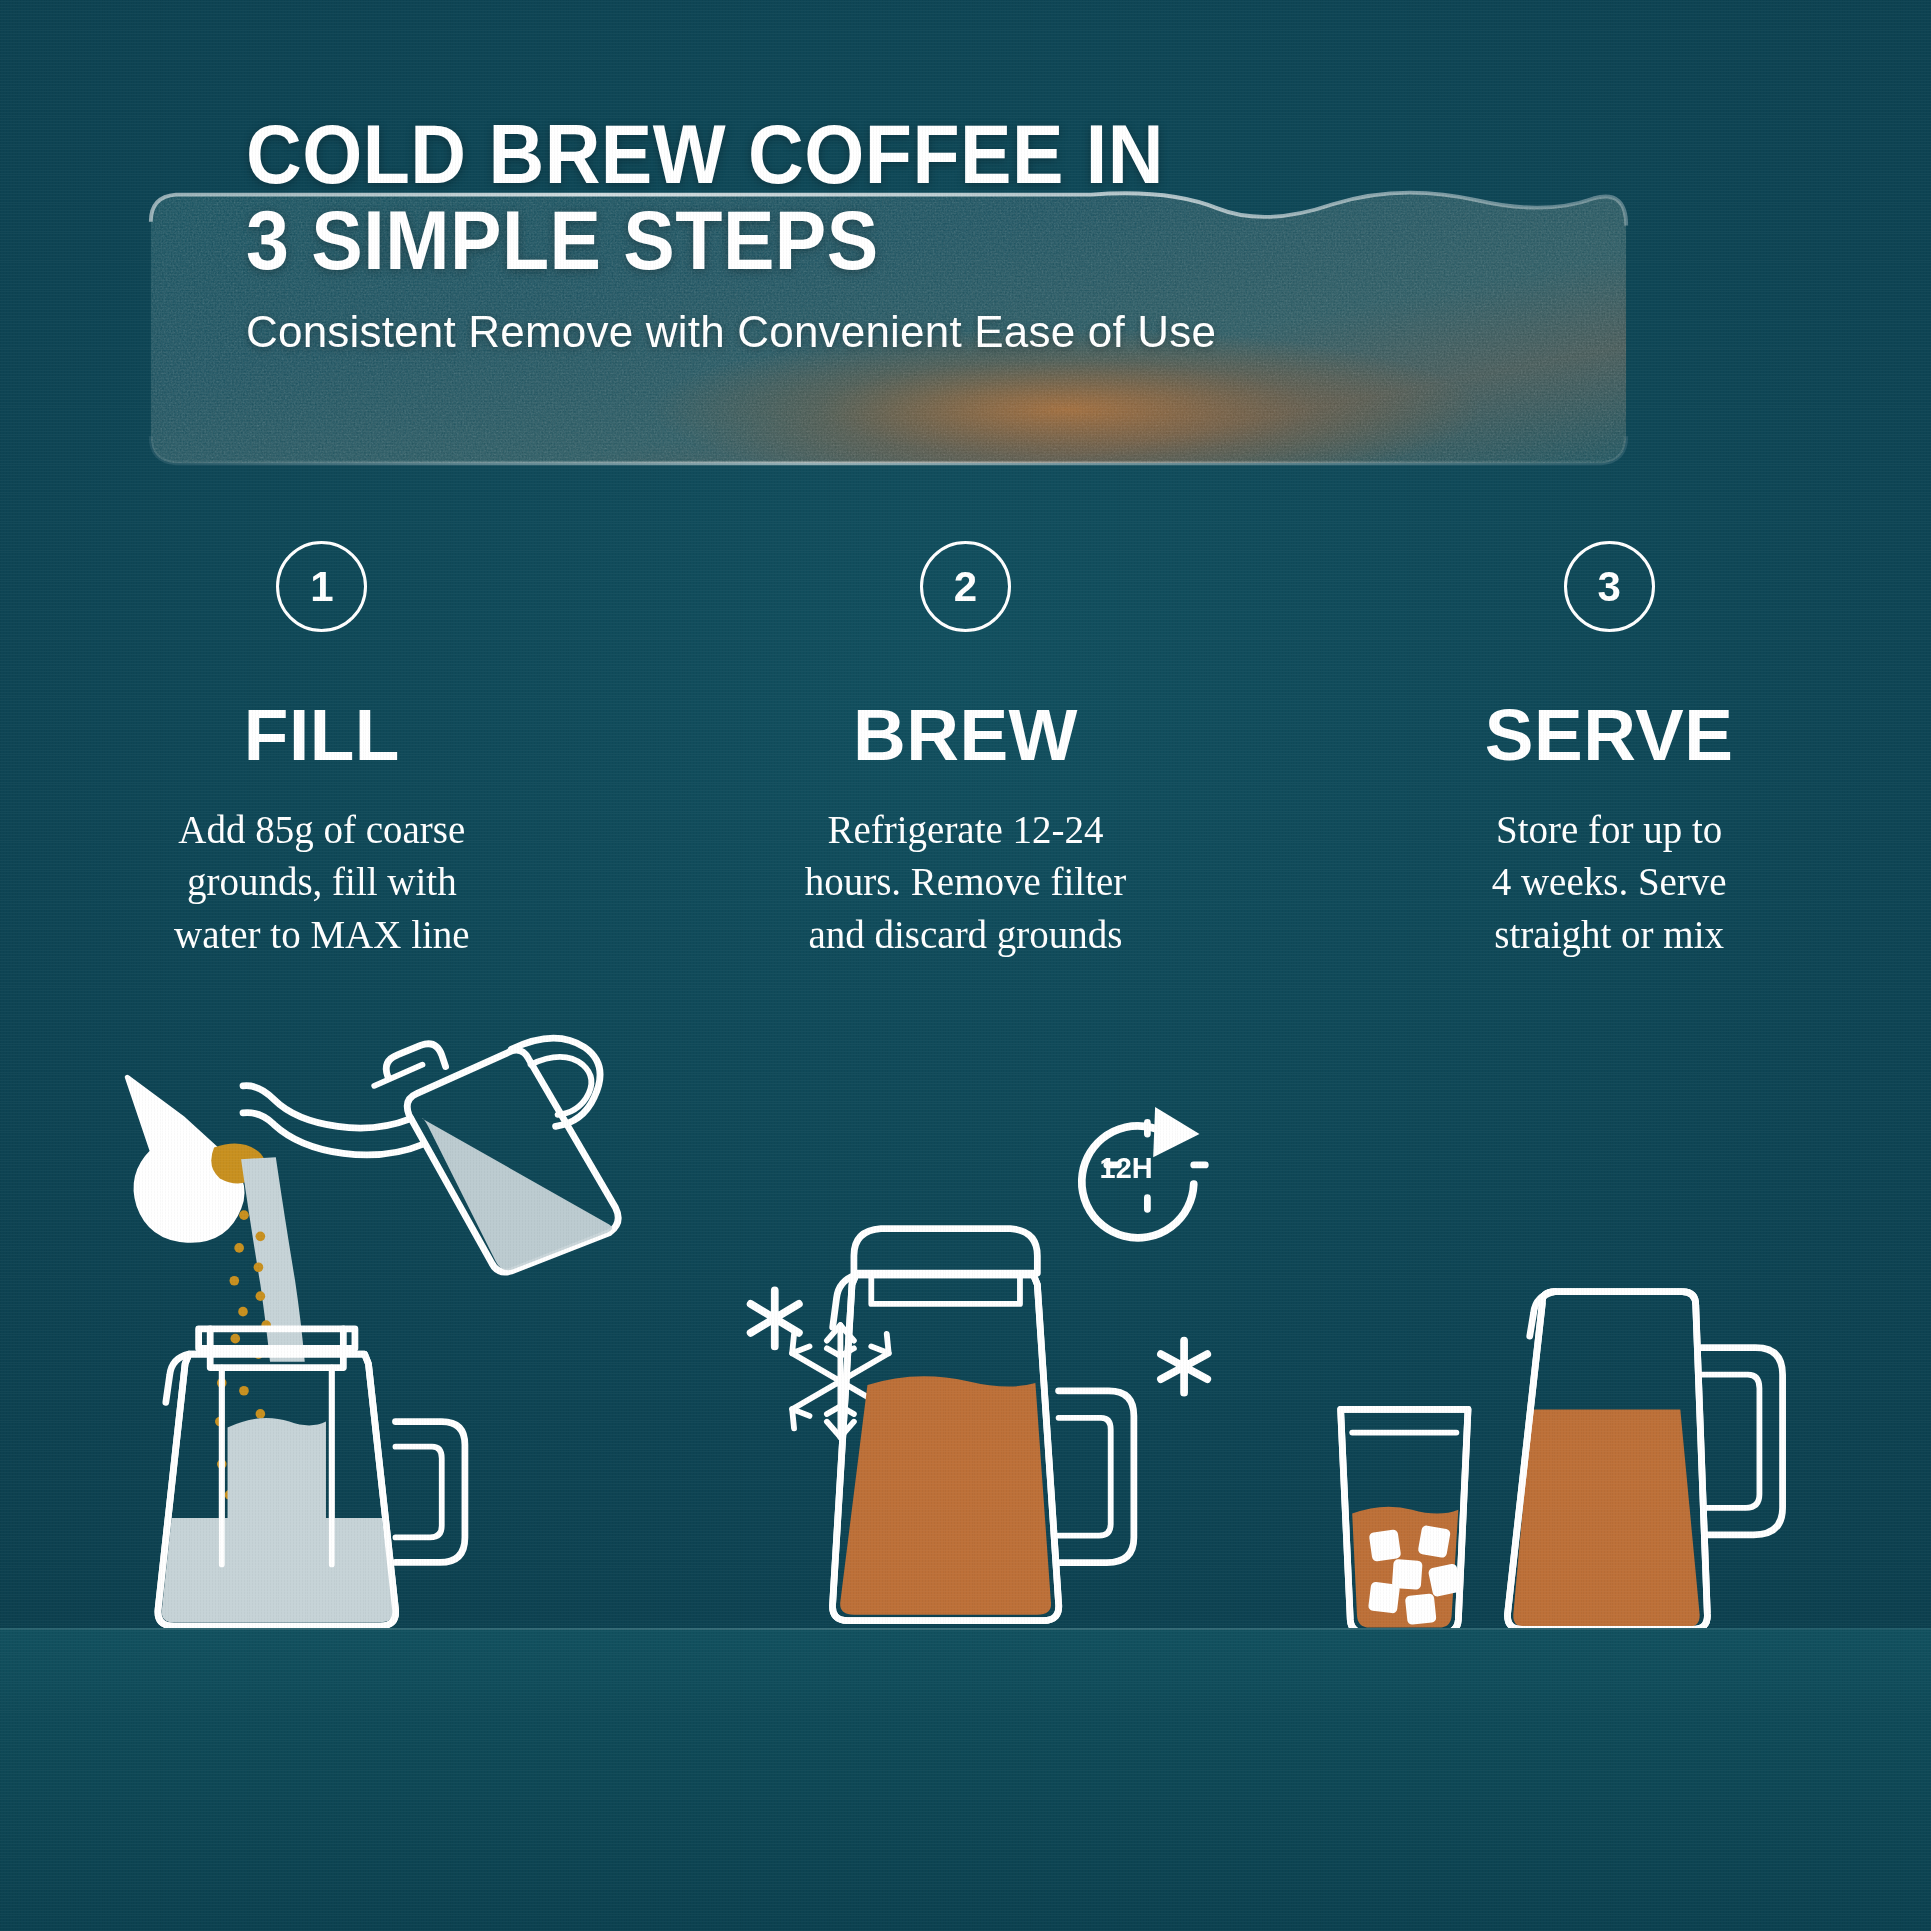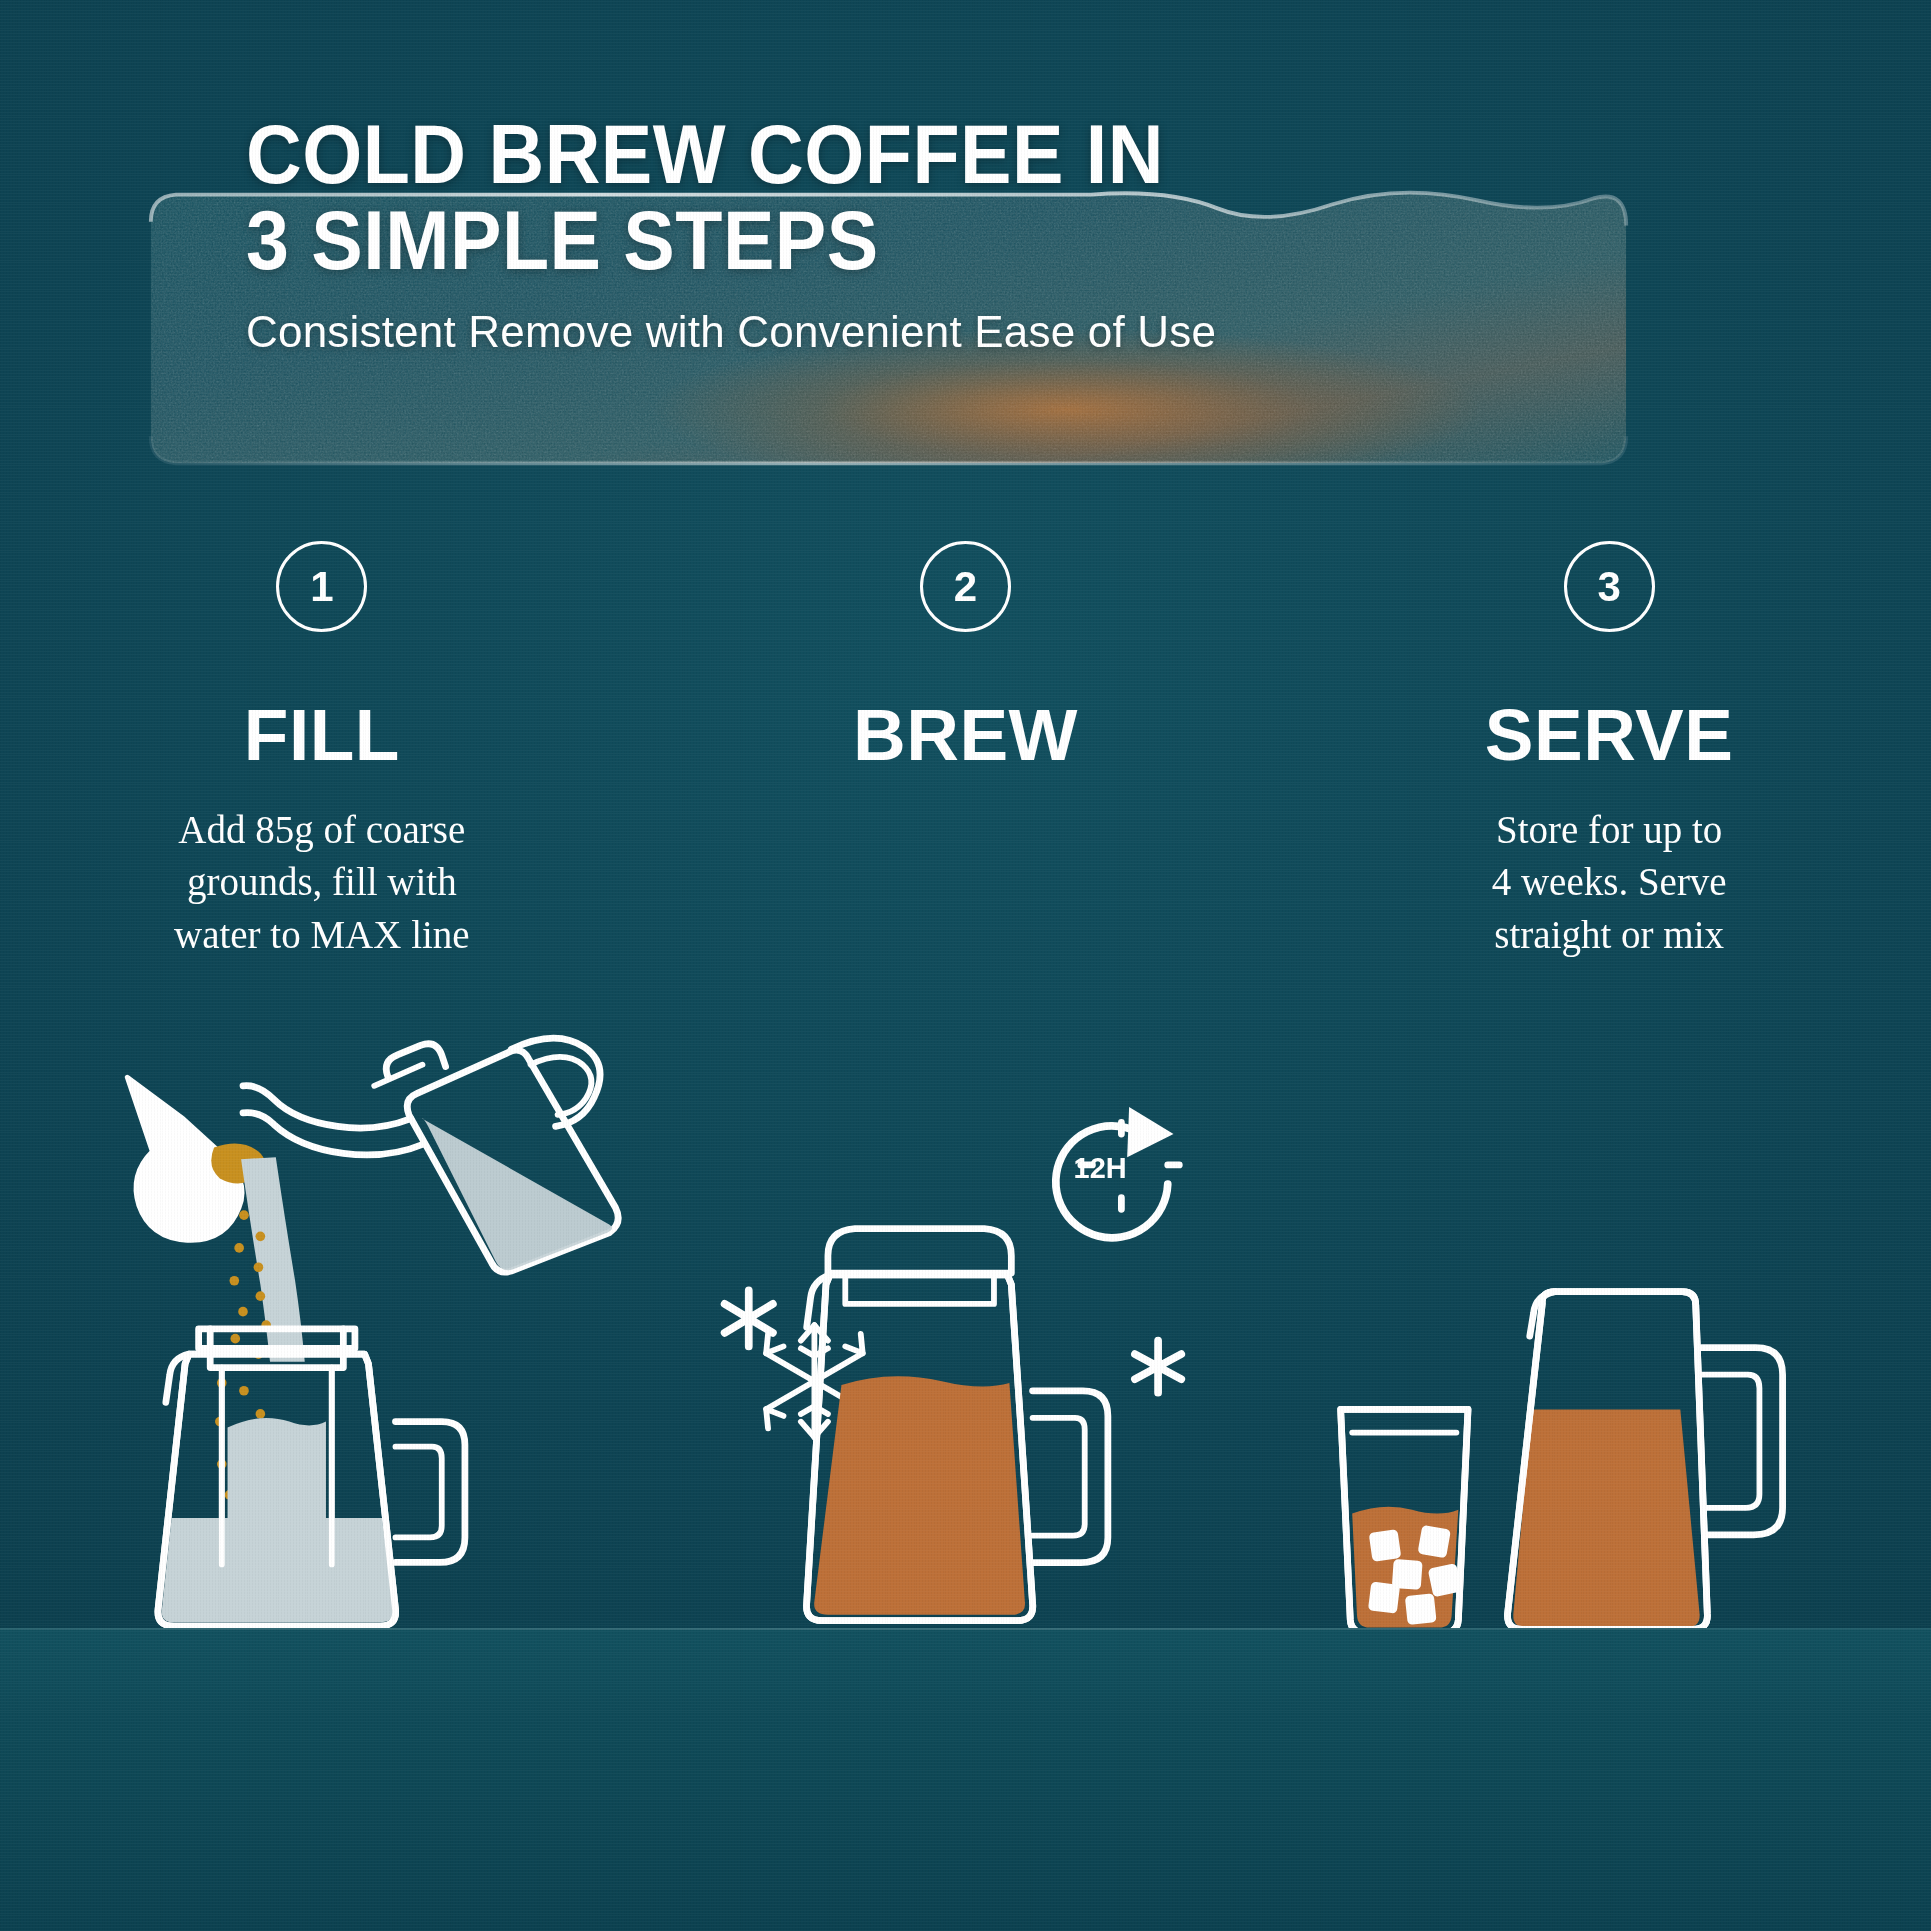--- a/index.html
+++ b/index.html
@@ -63,21 +63,21 @@
     letter-spacing:0.5px;line-height:1;text-transform:uppercase;
   }
   .step-body{
     margin-top:33px;font-size:39px;line-height:1.34;color:#ffffff;
     text-align:center;max-width:444px;white-space:pre-line;font-weight:400;font-family:Liberation Serif, serif;
   }
 
   
   .ill{position:absolute;}
   #ill1{left:106px;top:1043px;width:521px;height:599px;}
-  #ill2{left:714px;top:1101px;width:502px;height:541px;}
+  #ill2{left:740px;top:1101px;width:502px;height:541px;}
   #ill3{left:1323px;top:1255px;width:483px;height:386px;}
   .ill svg{display:block;width:100%;height:100%;overflow:visible;}
 </style>
 </head>
 <body>
 
 <div id="stage">
 
   <div class="glass-wrap">
     <svg class="glass-svg" viewBox="0 0 1540 300" preserveAspectRatio="none" aria-hidden="true">
@@ -157,20 +157,23 @@
       <div class="step-body">Add 85g of coarse
 grounds, fill with
 water to MAX line</div>
     </div>
 
     <div class="step">
       <div class="badge">
         <span>2</span>
       </div>
       <div class="step-title">BREW</div>
+      <div class="step-body">Refrigerate 12-24
+hours. Remove filter
+and discard grounds</div>
     </div>
 
     <div class="step">
       <div class="badge">
         <span>3</span>
       </div>
       <div class="step-title">SERVE</div>
       <div class="step-body">Store for up to
 4 weeks. Serve
 straight or mix</div>

